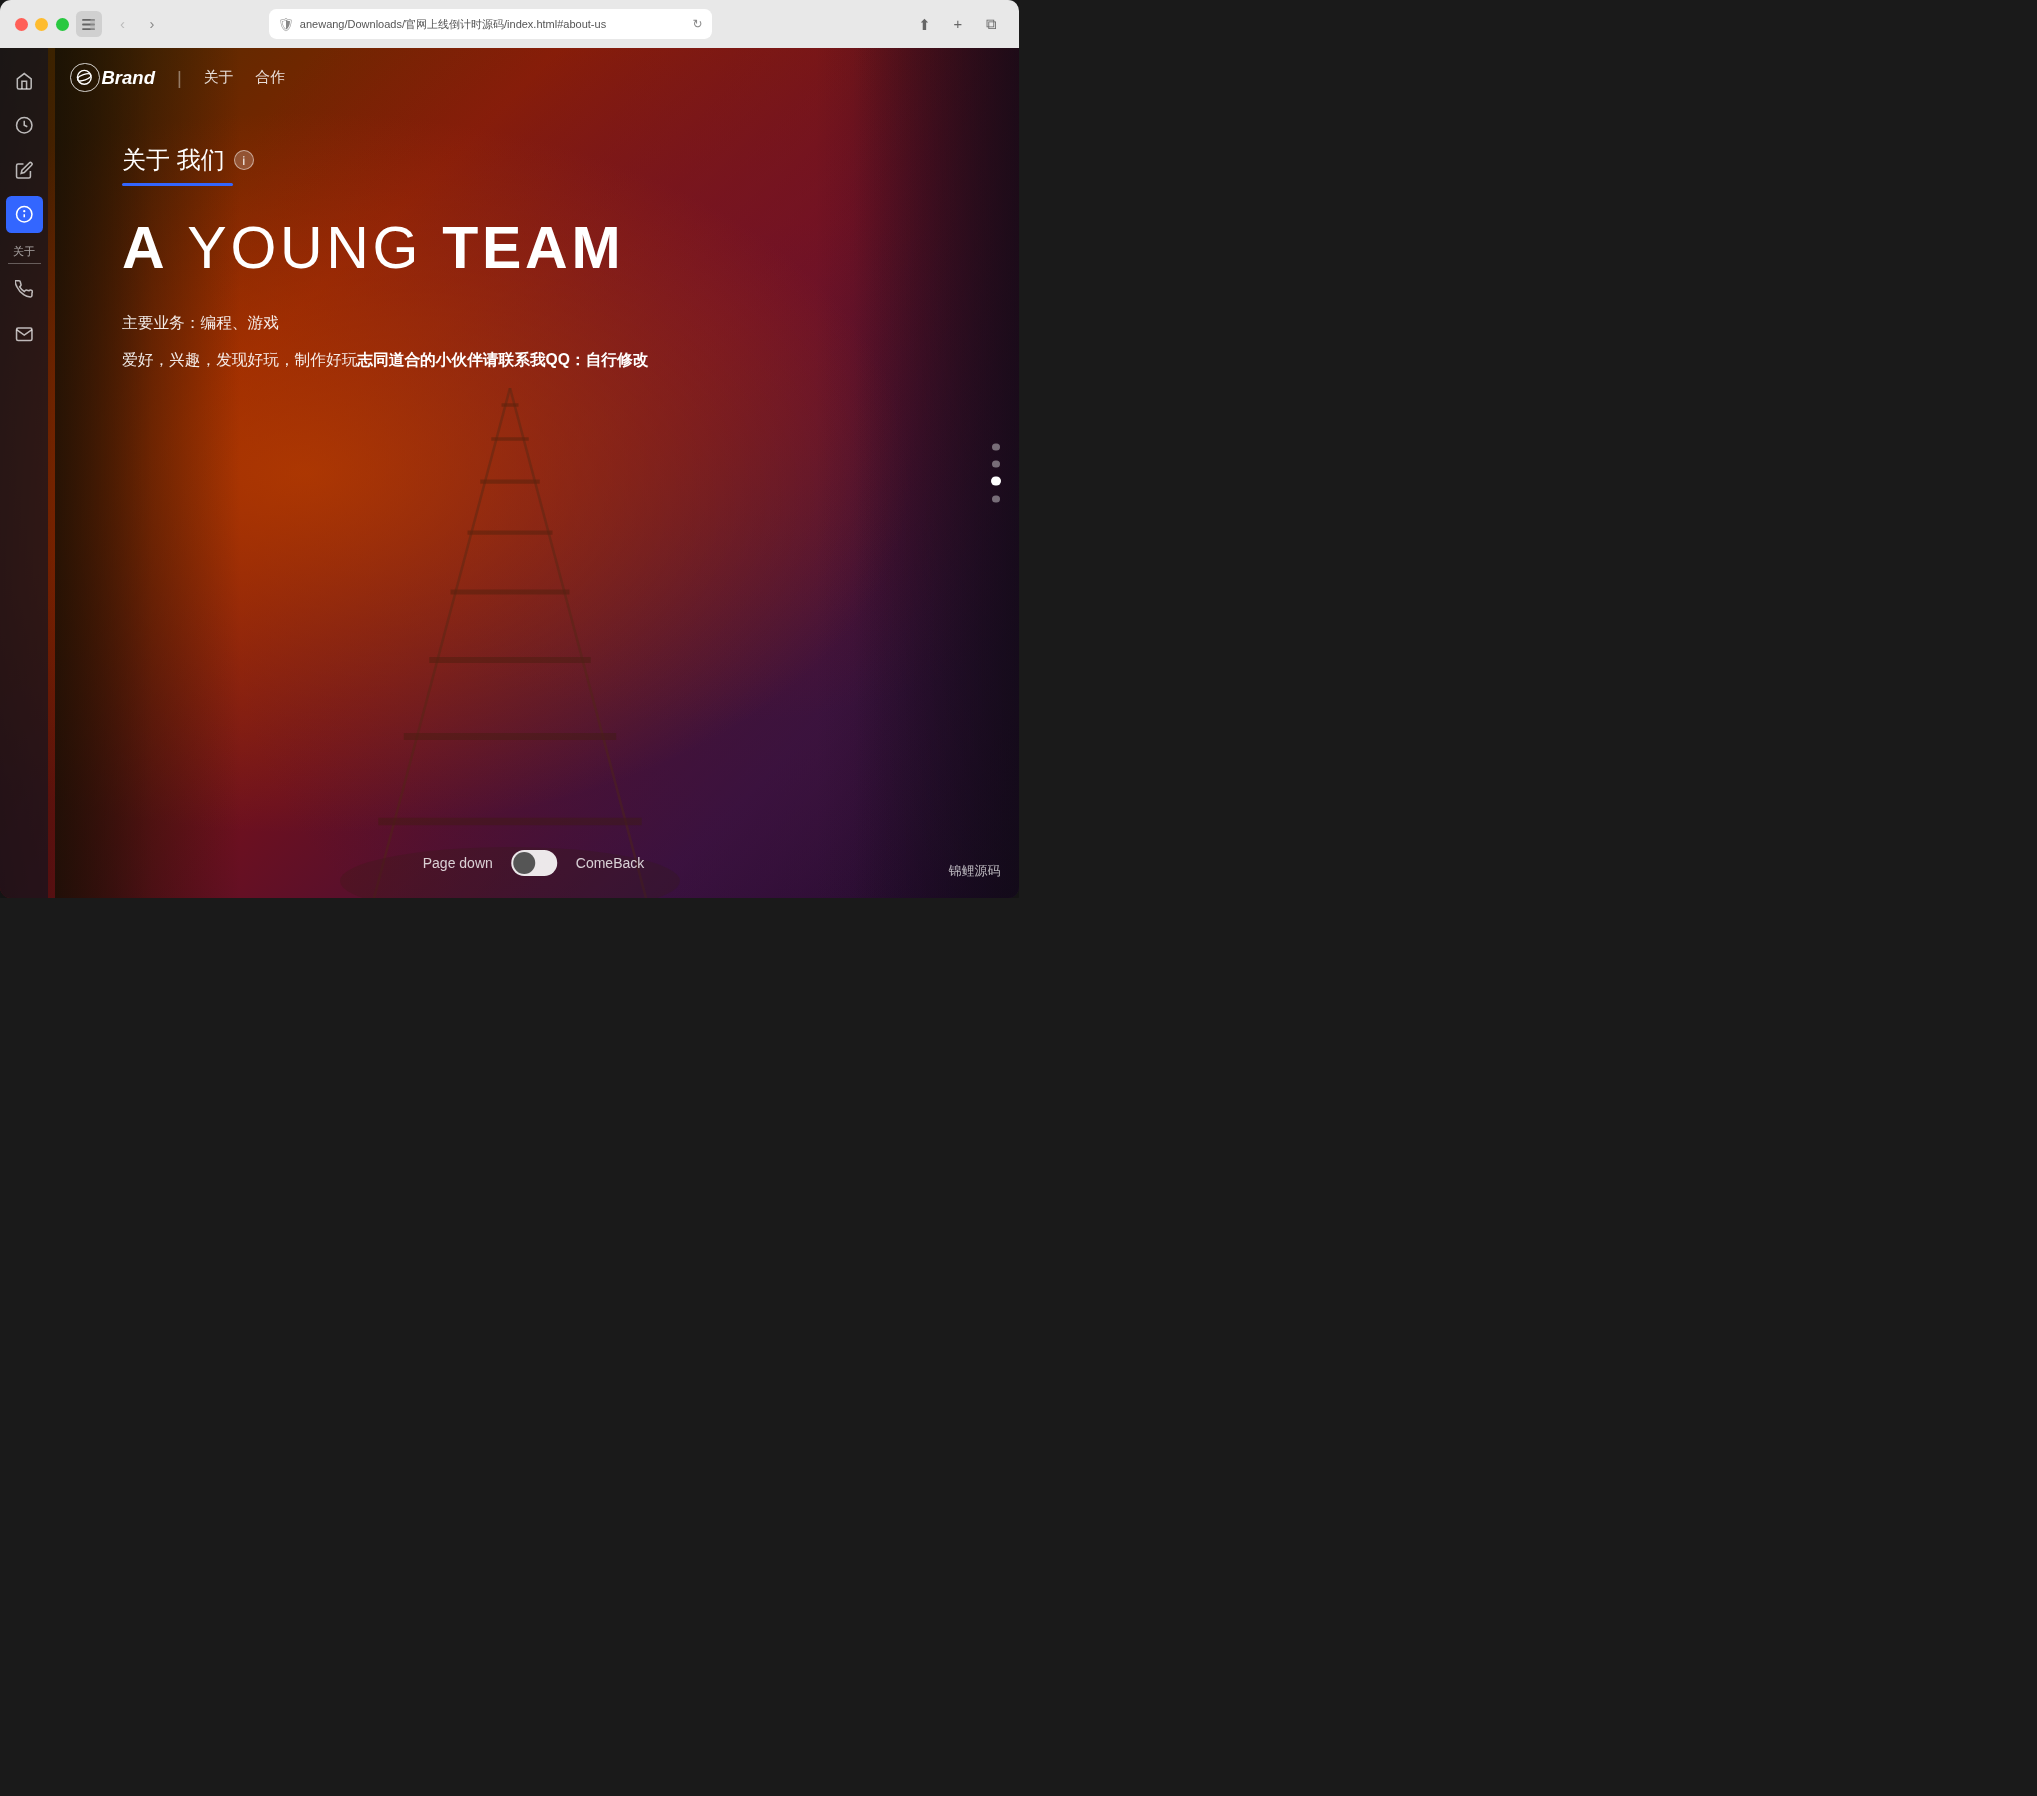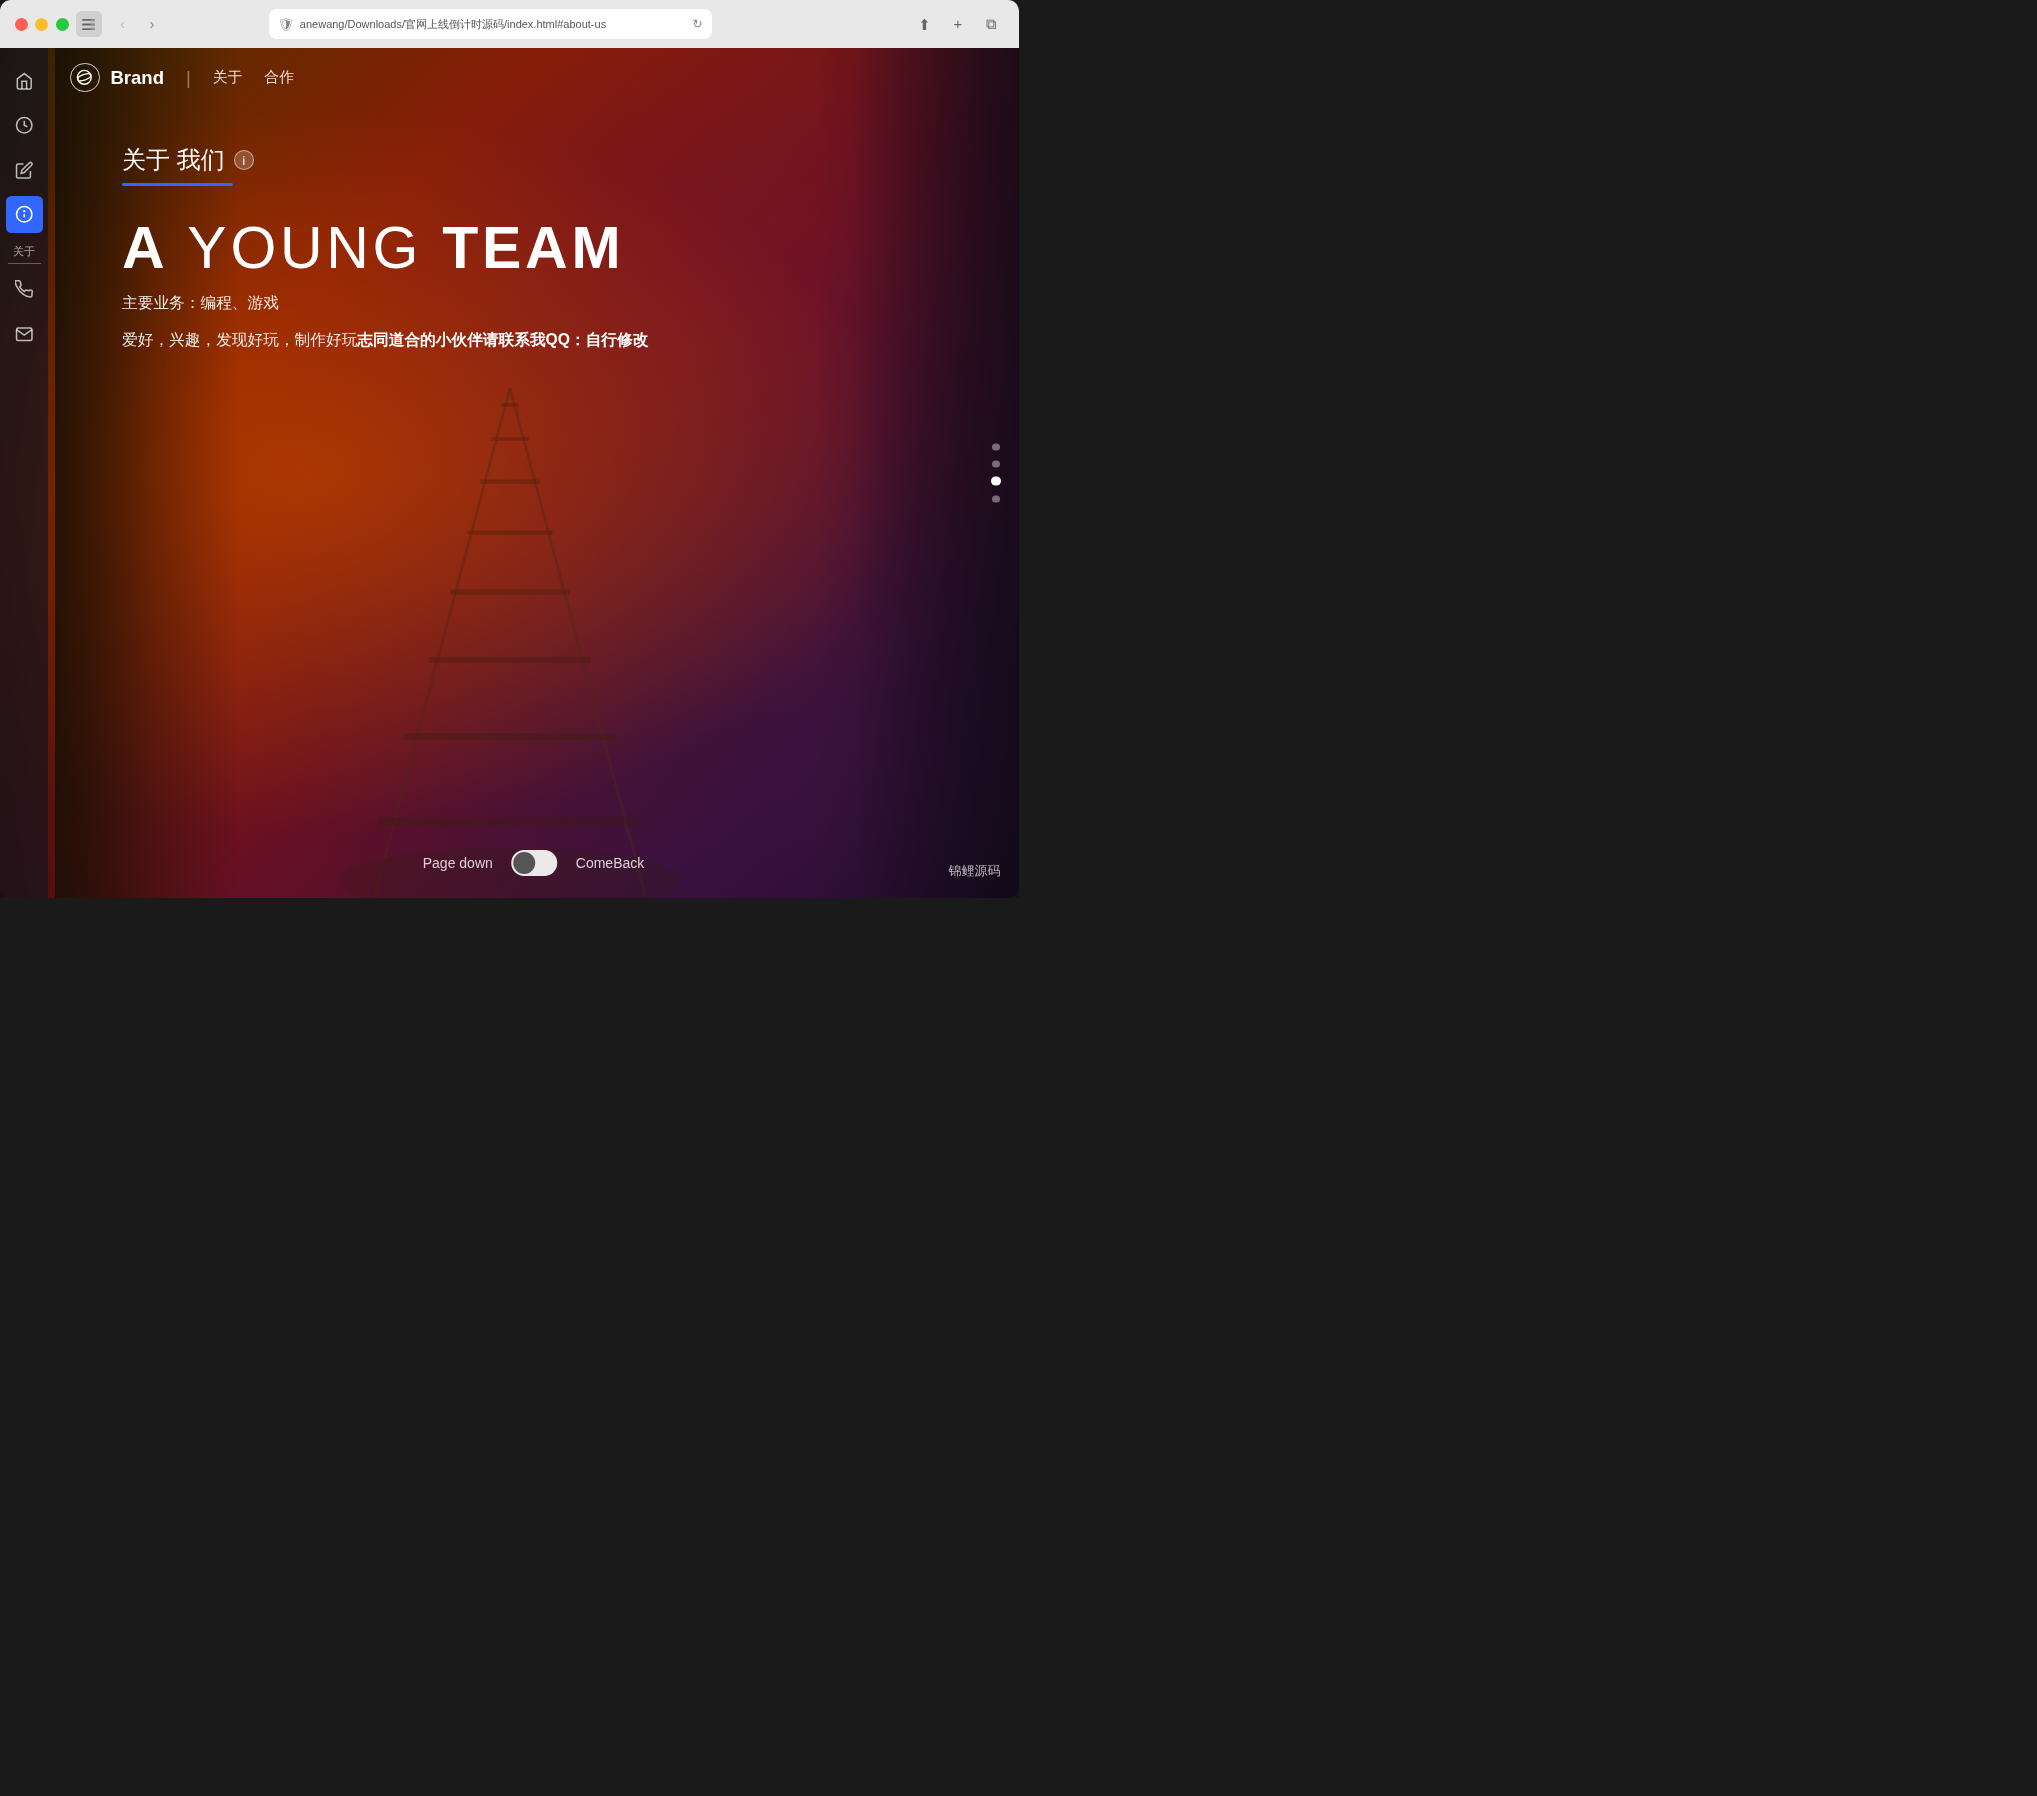--- a/index.html
+++ b/index.html
@@ -238,22 +238,23 @@
       align-items: center;
       padding: 14.8px 22px;
       gap: 22px;
       position: relative;
       z-index: 20;
     }
 
     .brand-logo {
       display: flex;
       align-items: center;
-      gap: 11px;
-      cursor: pointer;
+      gap: 2px;
+      cursor: pointer;
+      font-style: italic;
     }
 
     .brand-icon {
       width: 29.5px;
       height: 29.5px;
       border-radius: 50%;
       border: 1.8px solid rgba(255,255,255,0.8);
       display: flex;
       align-items: center;
       justify-content: center;
@@ -319,21 +320,21 @@
       background: #3366ff;
       margin-bottom: 29.5px;
       border-radius: 1.8px;
     }
 
     .hero-title {
       color: white;
       font-size: 59px;
       font-weight: 400;
       letter-spacing: 3.7px;
-      margin-bottom: 8px;
+      margin-bottom: 28px;
       line-height: 1.1;
     }
 
     .hero-title .bold {
       font-weight: 800;
     }
 
     .hero-title .accent {
       font-weight: 800;
       color: white;

